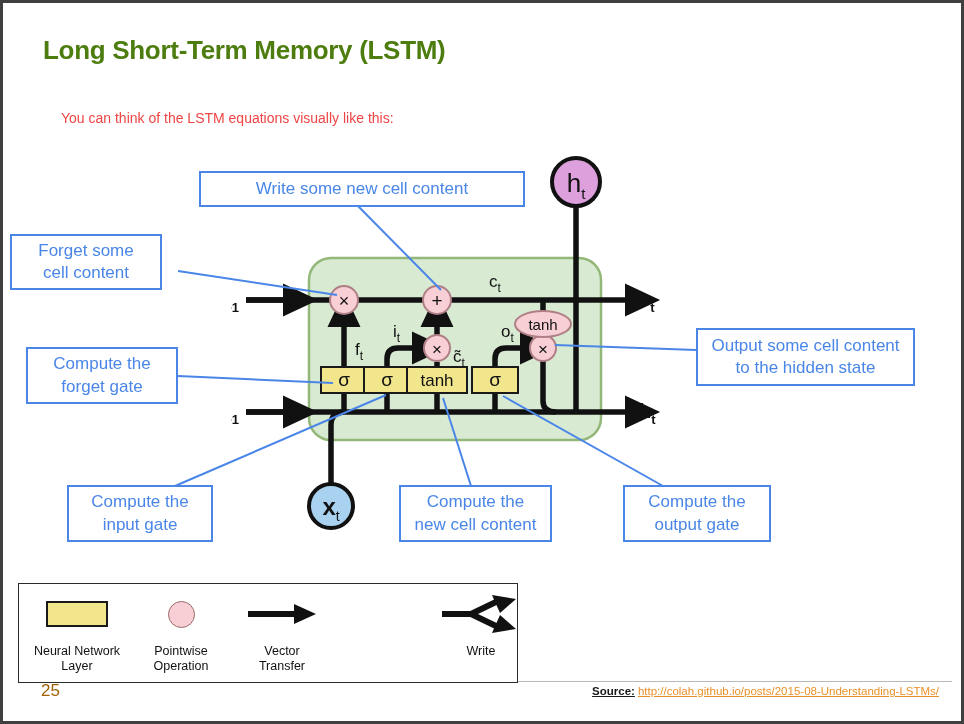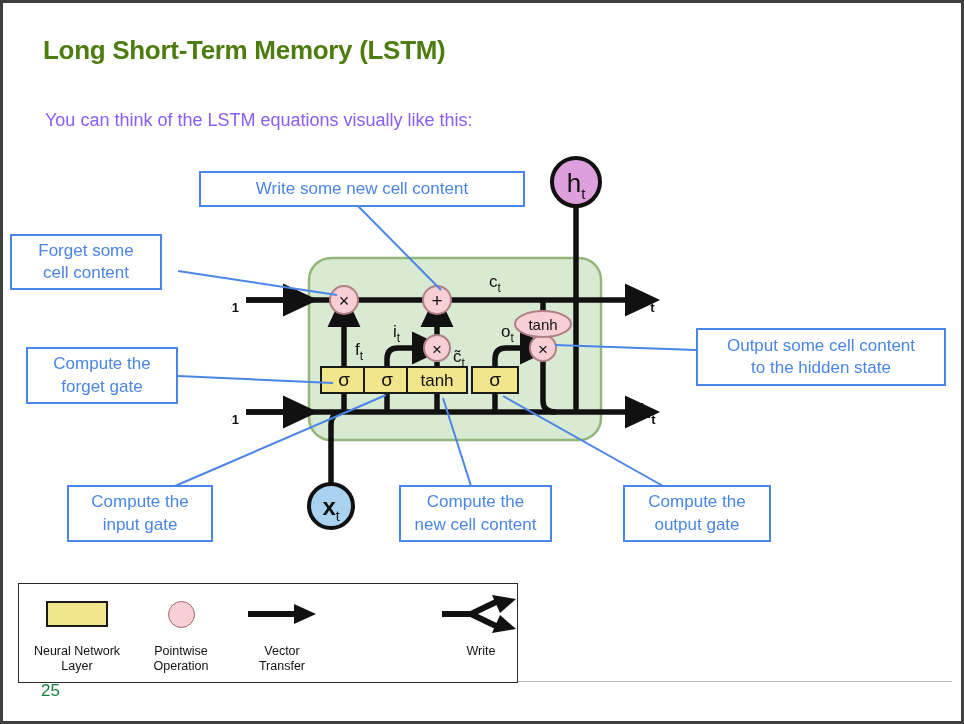--- a/index.html
+++ b/index.html
@@ -24,24 +24,24 @@
     left: 40px;
     top: 32px;
     font-size: 26px;
     font-weight: bold;
     color: #4d7c0f;
     letter-spacing: -0.3px;
     white-space: nowrap;
   }
   #subtitle {
     position: absolute;
-    left: 42px;
+    left: 58px;
     top: 107px;
-    font-size: 18px;
-    color: #8b5cf6;
+    font-size: 14px;
+    color: #ef4444;
     white-space: nowrap;
   }
 
   
   .callout {
     position: absolute;
     box-sizing: border-box;
     border: 2px solid #4a86e8;
     background: #ffffff;
     color: #4a86e8;
@@ -129,21 +129,21 @@
     width: 934px;
     height: 1px;
     background: #b9b9b9;
     z-index: 4;
   }
   #page-number {
     position: absolute;
     left: 38px;
     top: 678px;
     font-size: 17px;
-    color: #15803d;
+    color: #a16207;
   }
   #source-line {
     position: absolute;
     right: 22px;
     top: 682px;
     font-size: 11.5px;
     white-space: nowrap;
   }
   #source-label {
     color: #1a1a1a;
@@ -190,21 +190,21 @@
   <div class="callout" style="left:7px; top:231px; width:152px; height:56px; white-space:pre-line;">
     <span>Forget some
 cell content</span>
   </div>
 
   <div class="callout" style="left:23px; top:344px; width:152px; height:57px; white-space:pre-line;">
     <span>Compute the
 forget gate</span>
   </div>
 
-  <div class="callout" style="left:693px; top:325px; width:250px; height:58px; white-space:pre-line;">
+  <div class="callout" style="left:693px; top:325px; width:219px; height:58px; white-space:pre-line;">
     <span>Output some cell content
 to the hidden state</span>
   </div>
 
   <div class="callout" style="left:64px; top:482px; width:146px; height:57px; white-space:pre-line;">
     <span>Compute the
 input gate</span>
   </div>
 
   <div class="callout" style="left:396px; top:482px; width:153px; height:57px; white-space:pre-line;">
@@ -389,14 +389,17 @@
       </div>
       <div class="legend-label">
         <div>Write</div>
         <div></div>
       </div>
     </div>
   </div>
 
   <div id="footer-rule"></div>
   <div id="page-number">25</div>
+  <div id="source-line">
+    <span id="source-label">Source:</span><a id="source-url" href="#">http://colah.github.io/posts/2015-08-Understanding-LSTMs/</a>
+  </div>
 
 </div>
 
 </body></html>

